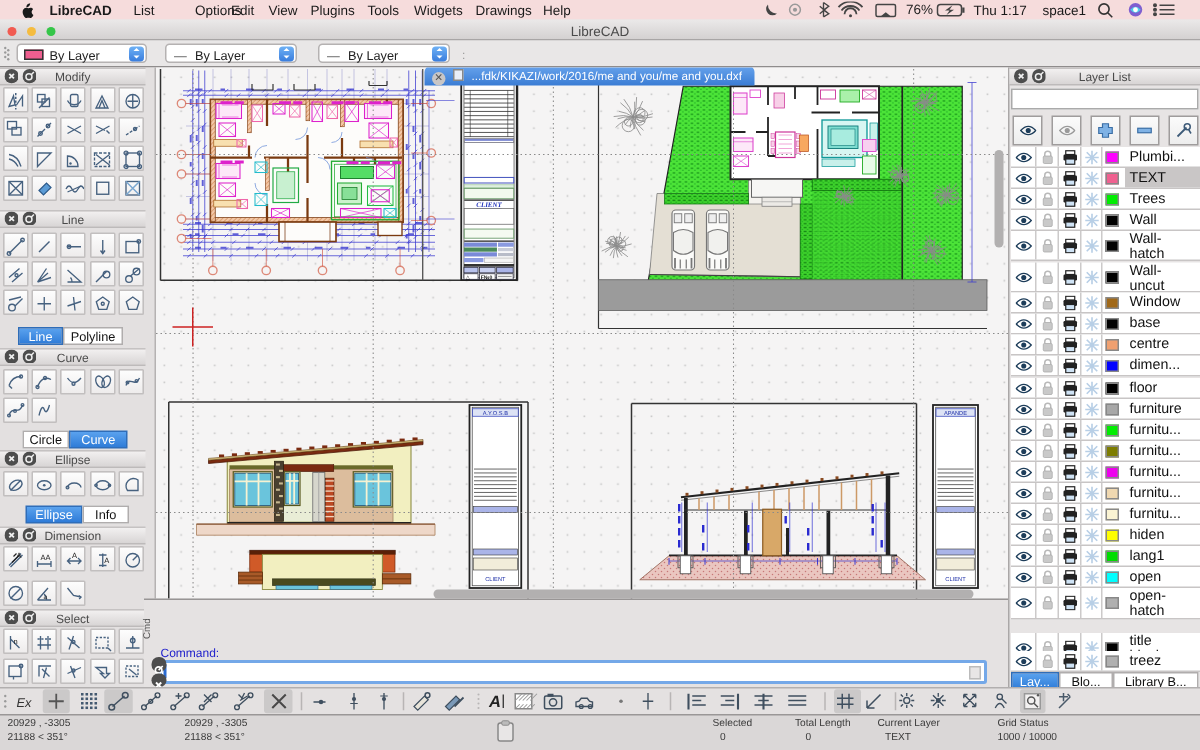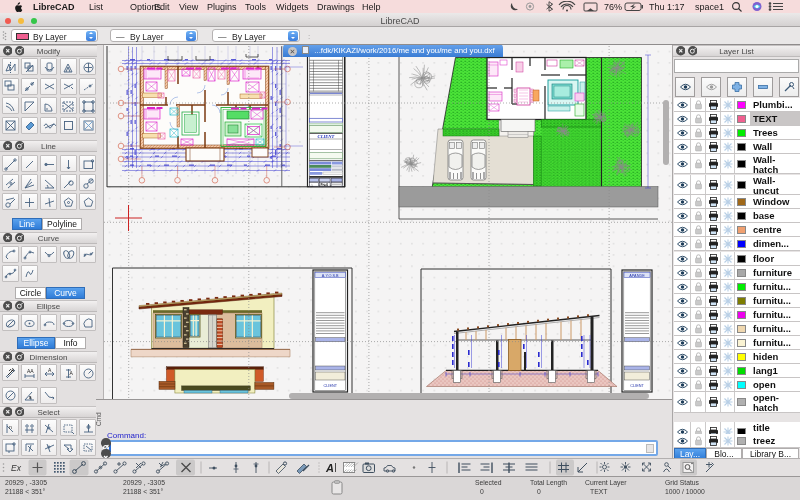--- a/index.html
+++ b/index.html
@@ -26,21 +26,21 @@
 #canvas { left:104px; top:45px; width:568px; height:413px; background:#f5f4f4; overflow:hidden; }
 #mdtitle { position:absolute; left:179px; top:-1px; width:220px; height:13px; border-radius:4px 4px 0 0;
   background:linear-gradient(#67a3ec,#3a7cd4); color:#fff; font-size:7.8px; line-height:13px; white-space:nowrap; }
 #vscroll { position:absolute; left:559px; top:55px; width:6px; height:65px; background:#b2b0b0; border-radius:3px; }
 #hscroll { position:absolute; left:185px; top:348px; width:360px; height:6px; background:#b2b0b0; border-radius:3px; }
 #rightdock { left:672px; top:45px; width:128px; height:413px; background:#e7e4e4; border-left:1px solid #aaa7a7; }
 .lrow { position:absolute; left:1px; width:126px; background:#fff; border-bottom:1px solid #c8c5c5; }
 .lrow svg { display:block; }
 .ic { position:absolute; }
 .lrow .cell { position:absolute; top:0; bottom:0; border-right:1px solid #cccaca; }
-.lname { position:absolute; left:76px; top:0; bottom:0; right:0; font-size:9.5px; color:#111; padding-left:3px; overflow:hidden; white-space:nowrap;font-weight:bold; }
+.lname { position:absolute; left:76px; top:0; bottom:0; right:0; font-size:9.5px; color:#111; padding-left:3px; overflow:hidden; white-space:nowrap; }
 .sw { position:absolute; left:63px; width:9px; height:8px; }
 #cmddock { left:96px; top:399px; width:576px; height:59px; background:#e5e2e2; border-top:1px solid #989595; }
 #bottombar { left:0; top:458px; width:800px; height:18px; background:#e4e1e1; border-top:1px solid #b2afaf;font-style:italic; }
 #statusbar { left:0; top:476px; width:800px; height:24px; background:#dad7d7; border-top:1px solid #9a9797; font-size:6.8px; color:#3a3a3a; }
 #statusbar div { position:absolute; white-space:nowrap; }
 </style></head>
 <body>
 <div id="app">
   <div id="menubar" class="abs">
     <svg style="position:absolute;left:14px;top:1.5px" width="9" height="11" viewBox="0 0 9 11">

